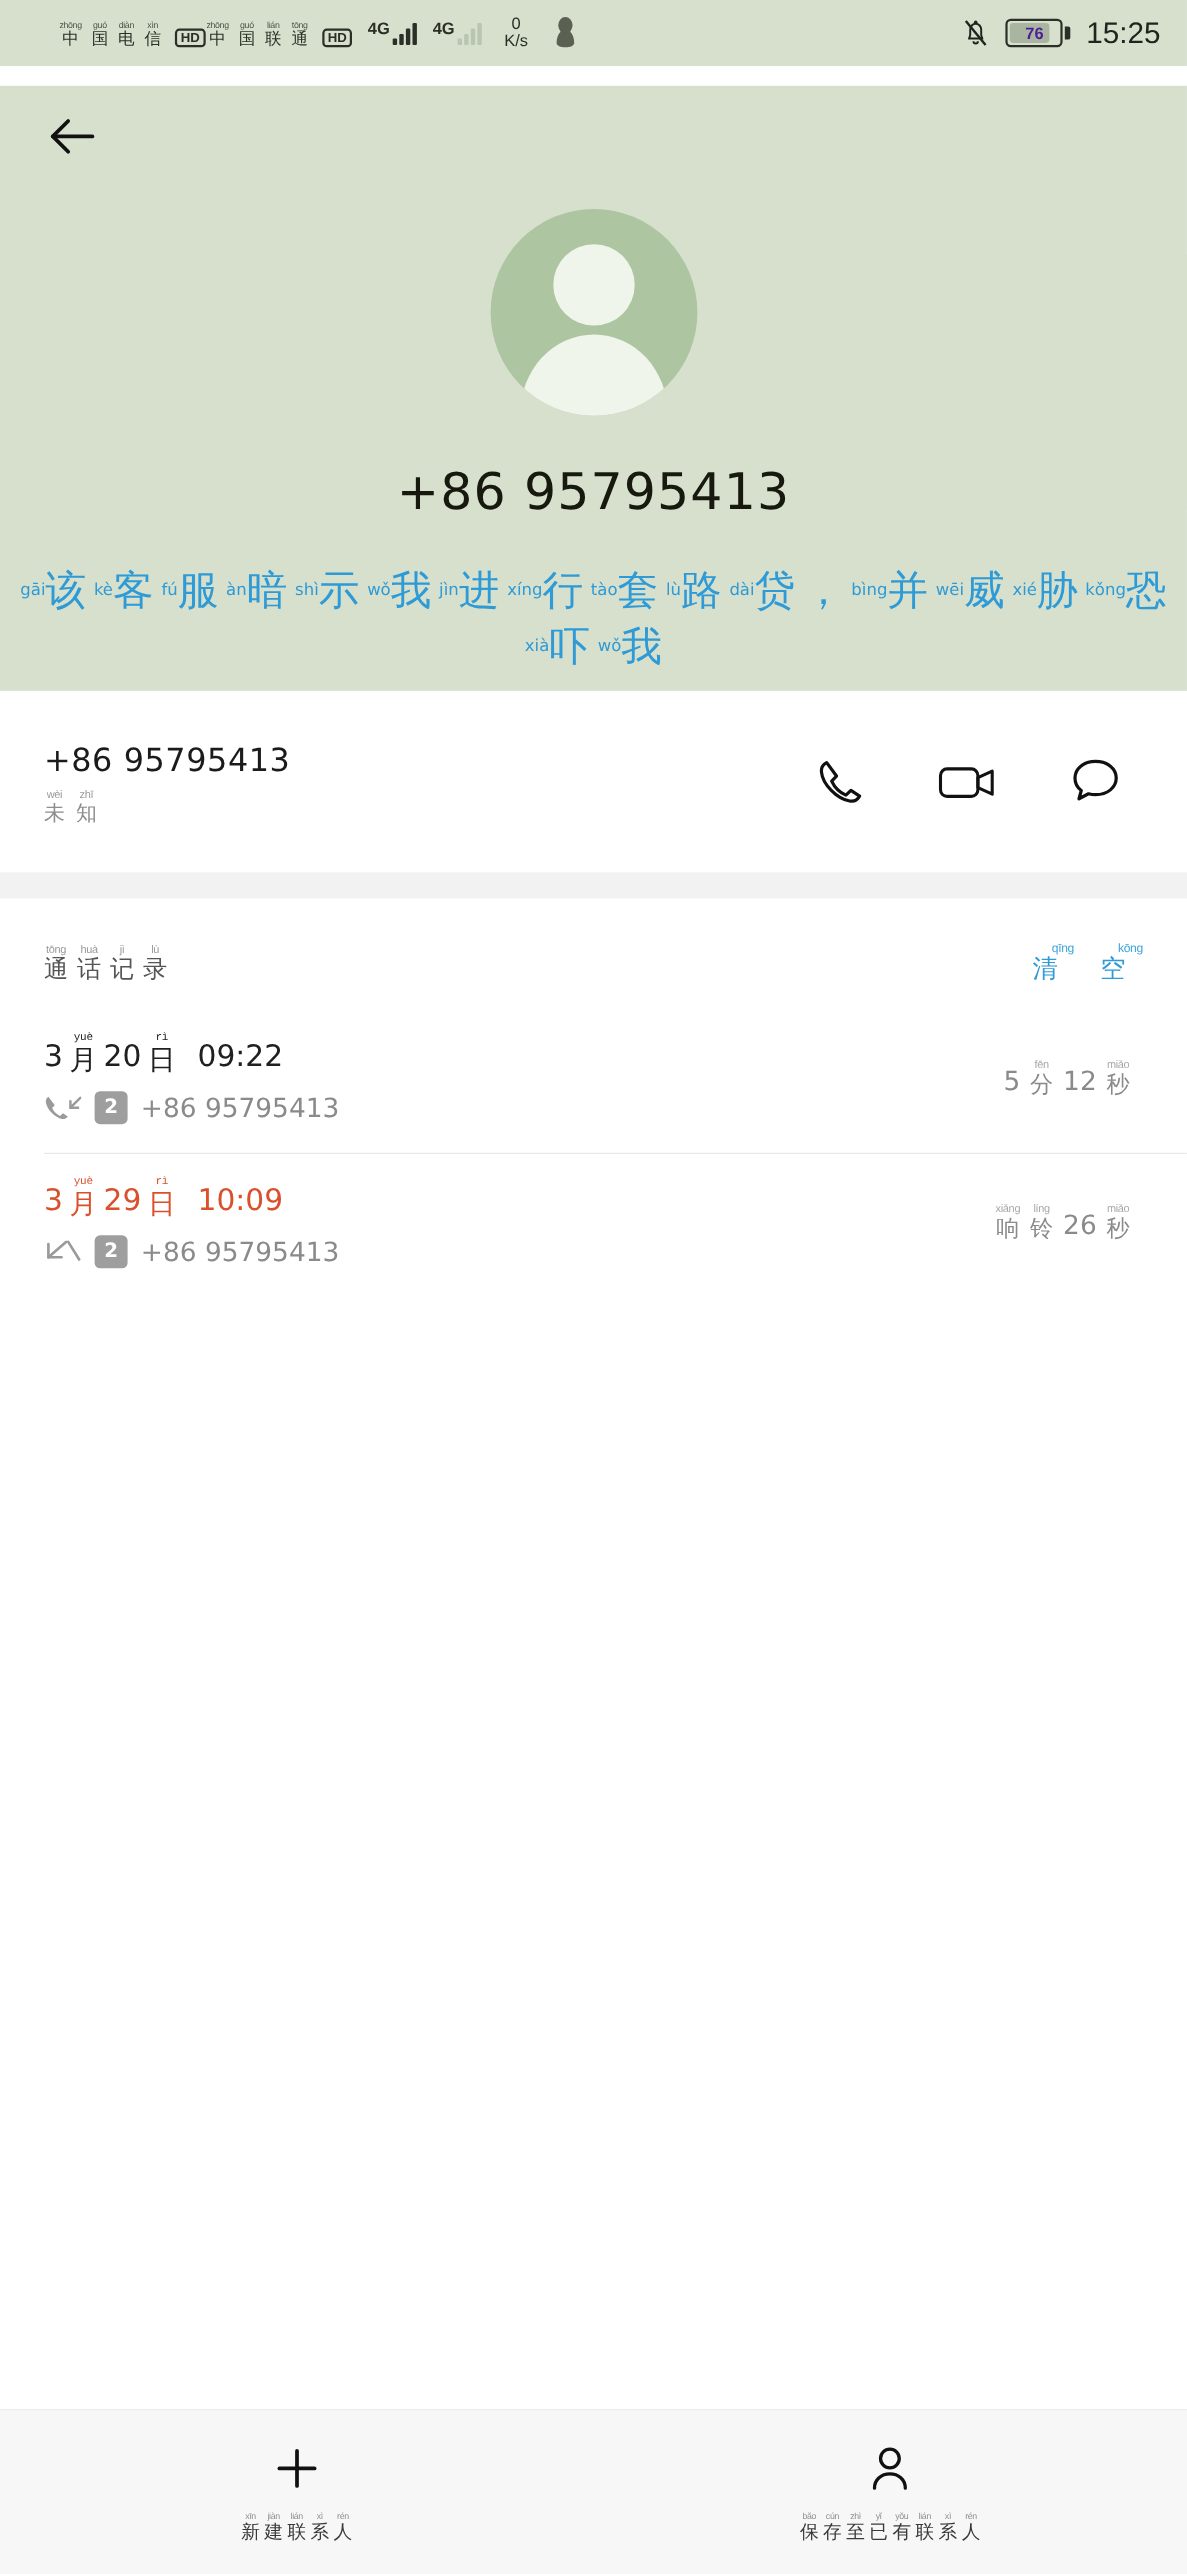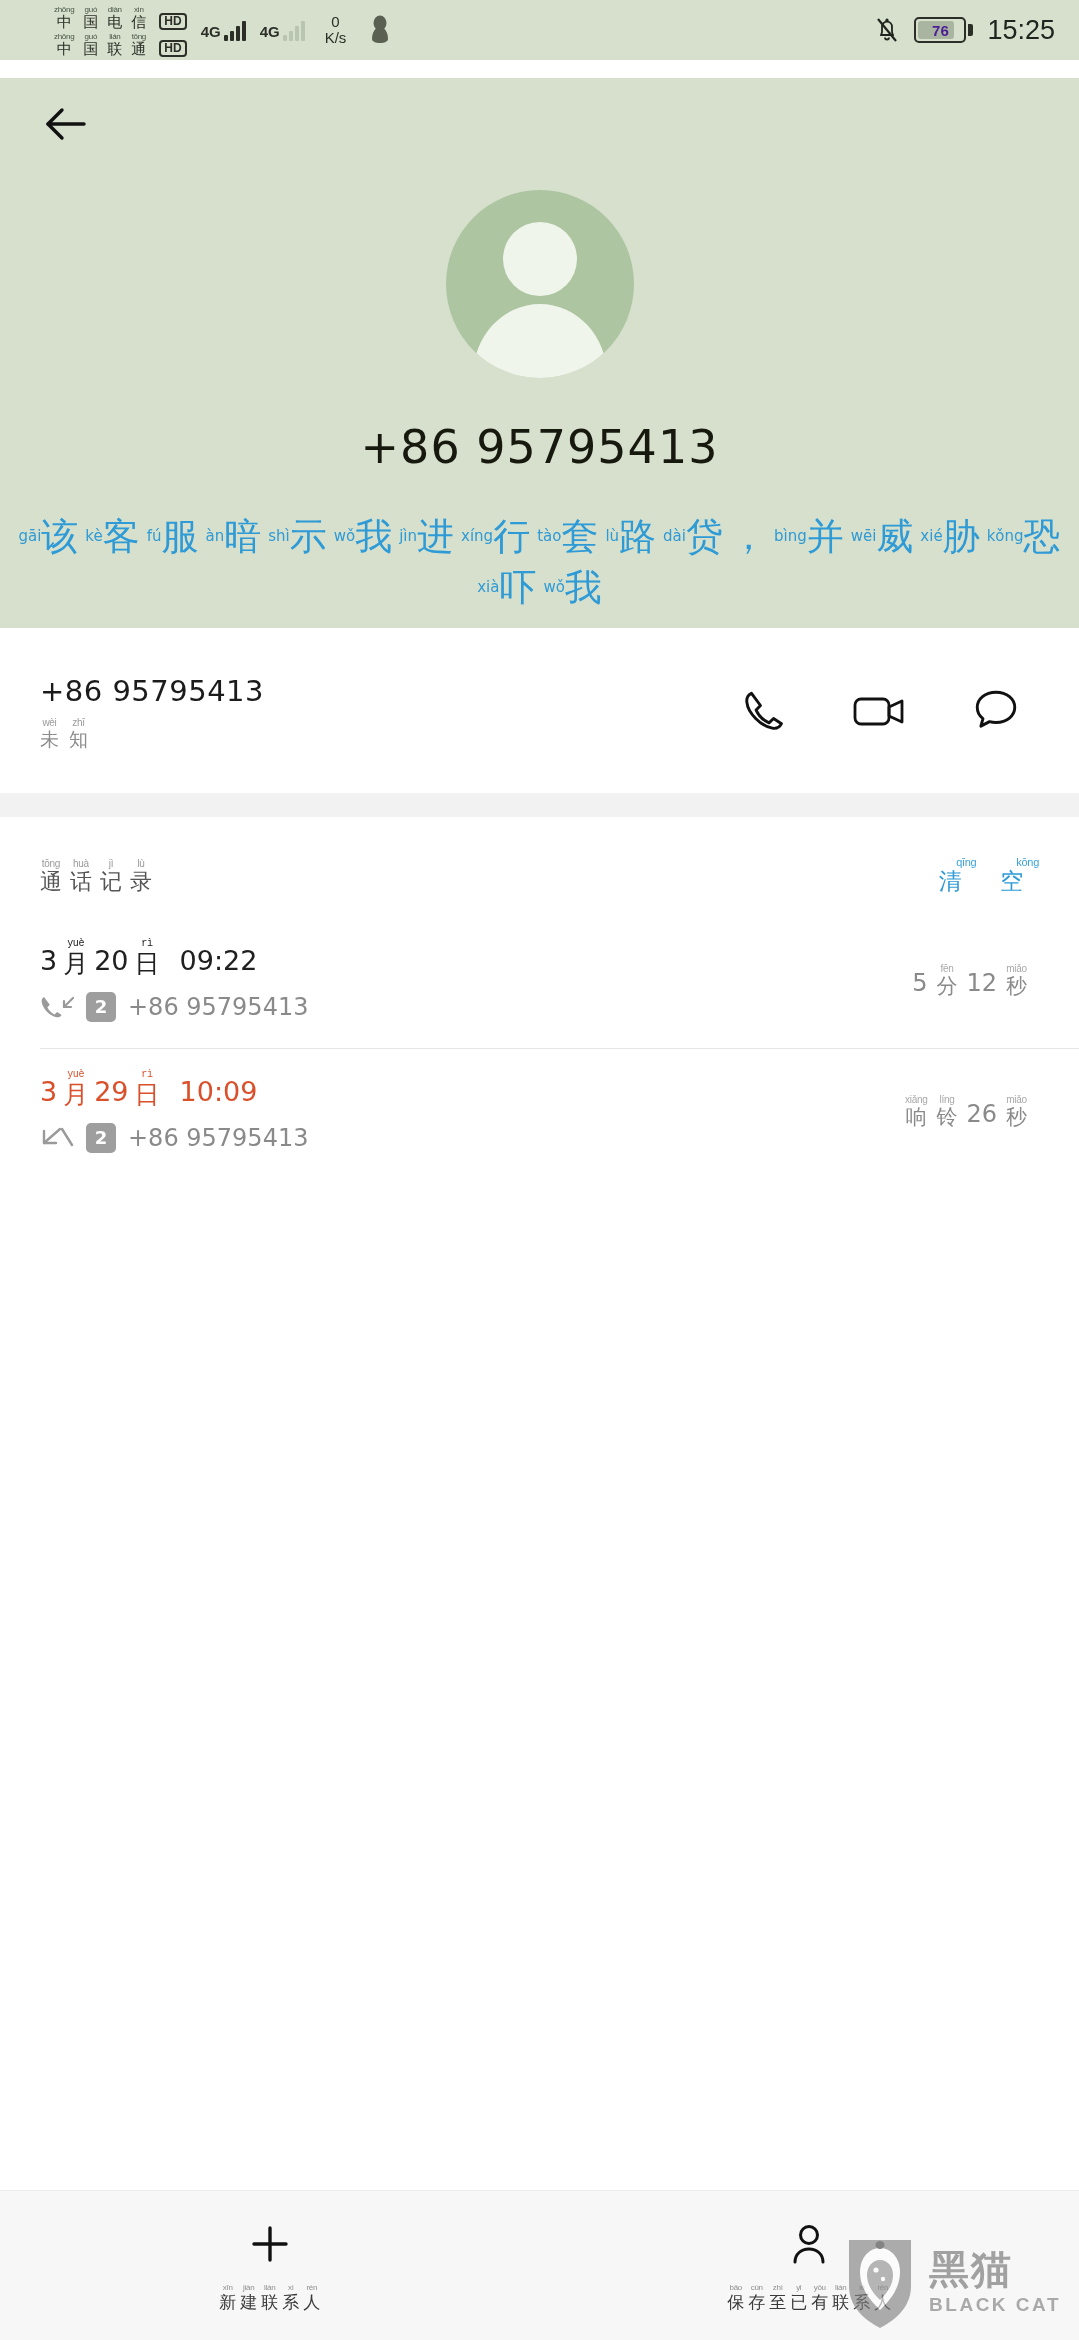--- a/index.html
+++ b/index.html
@@ -19,40 +19,40 @@
   .statusbar {
     position:relative;
     height:60px;
     background:#d6e0cd;
     display:flex;
     align-items:center;
     padding:0 24px;
   }
   .sb-left { display:flex; align-items:center; gap:10px; }
   .carrier-stack {
-    display:flex; flex-direction:column;
+    display:flex; 
     justify-content:center;
     gap:1px;
     padding-left:30px;
     text-align:center;
   }
   .carrier-row { display:flex; align-items:flex-end; gap:9px; height:26px; }
   .ruby { display:inline-flex; flex-direction:column; align-items:center; line-height:1; }
   .ruby .py { font-size:8px; color:#4a5445; letter-spacing:-0.3px; height:9px; }
   .ruby .han { font-size:15px; color:#2b2f28; line-height:1; font-family:"DejaVu Sans", sans-serif; }
   .hd-badge {
     border:2px solid #2b2f28;
     border-radius:4px;
     font-size:12px; font-weight:bold;
     padding:0px 3px;
     line-height:13px;
     color:#2b2f28;
     margin-left:4px;
   }
-  .net-group { display:flex; align-items:flex-end; gap:3px; margin-left:4px;}
+  .net-group { display:flex; gap:3px; margin-left:4px;}
   .net-label { font-size:15px; font-weight:bold; color:#2b2f28; line-height:1; margin-bottom:2px;}
   .bars { display:flex; align-items:flex-end; gap:2px; height:22px; }
   .bars i { width:4px; background:#2b2f28; display:block; border-radius:1px;}
   .bars i:nth-child(1){height:6px;}
   .bars i:nth-child(2){height:10px;}
   .bars i:nth-child(3){height:15px;}
   .bars i:nth-child(4){height:20px;}
   .bars.dim i { background:#b9c4b1; }
   .kbs { display:flex; flex-direction:column; align-items:center; line-height:1.05; margin-left:10px; }
   .kbs span { font-size:15px; color:#2b2f28; }
@@ -645,31 +645,15 @@
             <span class="py">xì</span>
             <span class="han">系</span>
           </span>
           <span class="ruby">
             <span class="py">rén</span>
             <span class="han">人</span>
           </span>
         </span>
     </div>
 
-    <div class="watermark">
-      <span class="wm-shield">
-        <svg viewBox="0 0 74 96" width="74" height="96">
-          <path d="M6 6h62v46c0 24-20 36-31 42C26 88 6 76 6 52z" fill="#7d7d7d"></path>
-          <path d="M37 14c11 0 20 10 20 24 0 18-12 30-20 38-8-8-20-20-20-38 0-14 9-24 20-24z" fill="#ffffff"></path>
-          <ellipse cx="37" cy="11" rx="4.5" ry="4" fill="#3f3f3f"></ellipse>
-          <path d="M37 26c8 0 13 7 13 15 0 11-7 19-13 25-6-6-13-14-13-25 0-8 5-15 13-15z" fill="#8d8d8d"></path>
-          <circle cx="33" cy="36" r="2.6" fill="#fdfdfd"></circle>
-          <circle cx="40" cy="45" r="2.2" fill="#fdfdfd"></circle>
-        </svg>
-      </span>
-      <span class="wm-text">
-        <span class="wm-cn">黑猫</span>
-        <span class="wm-en">BLACK CAT</span>
-      </span>
-    </div>
   </div>
 
 </div>
 
 </body></html>

